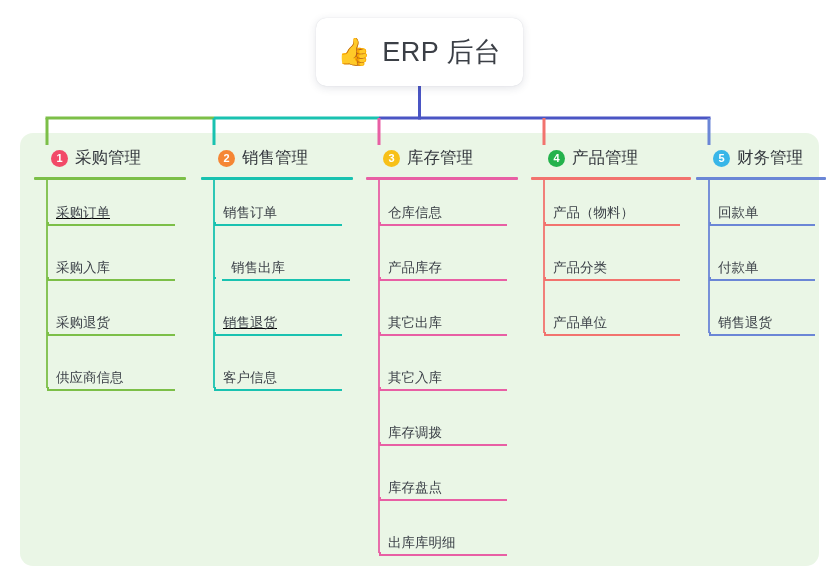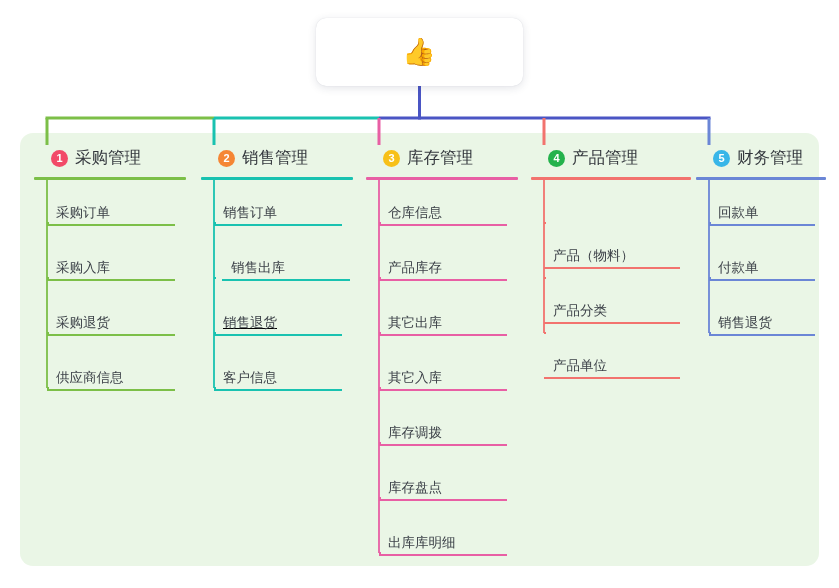--- a/index.html
+++ b/index.html
@@ -171,31 +171,32 @@
       <line x1="544" y1="278" x2="546" y2="278" stroke="#f2736e" stroke-width="1.8" stroke-linecap="butt"></line>
       <line x1="544" y1="333" x2="546" y2="333" stroke="#f2736e" stroke-width="1.8" stroke-linecap="butt"></line>
       <line x1="709" y1="177" x2="709" y2="333" stroke="#6b86d6" stroke-width="1.8" stroke-linecap="butt"></line>
       <line x1="709" y1="223" x2="711" y2="223" stroke="#6b86d6" stroke-width="1.8" stroke-linecap="butt"></line>
       <line x1="709" y1="278" x2="711" y2="278" stroke="#6b86d6" stroke-width="1.8" stroke-linecap="butt"></line>
       <line x1="709" y1="333" x2="711" y2="333" stroke="#6b86d6" stroke-width="1.8" stroke-linecap="butt"></line>
     </svg>
 
   <div class="root-card">
     <span class="root-emoji">👍</span>
+    <span class="root-title">ERP 后台</span>
   </div>
 
   <div id="columns-host">
       <div class="column" style="left: 34px; width: 152px;">
         <div class="col-header">
           <span class="badge" style="background: rgb(242, 74, 104);">1</span>
           <span class="col-title">采购管理</span>
         </div>
         <div class="col-underline" style="background: rgb(124, 191, 72); width: 152px;"></div>
         <div class="leaf-list" style="height: 220px;">
-          <div class="leaf" style="top: 13px; left: 0px; width: 152px;">
+          <div class="leaf" style="top: 13px; left: 0px; width: 152px; text-decoration: underline;">
             <span class="leaf-label">采购订单</span>
             <div class="leaf-underline" style="background: rgb(124, 191, 72); width: 128px;"></div>
           </div>
           <div class="leaf" style="top: 68px; left: 0px; width: 152px;">
             <span class="leaf-label">采购入库</span>
             <div class="leaf-underline" style="background: rgb(124, 191, 72); width: 128px;"></div>
           </div>
           <div class="leaf" style="top: 123px; left: 0px; width: 152px;">
             <span class="leaf-label">采购退货</span>
             <div class="leaf-underline" style="background: rgb(124, 191, 72); width: 128px;"></div>
@@ -267,21 +268,21 @@
             <div class="leaf-underline" style="background: rgb(232, 95, 164); width: 128px;"></div>
           </div>
         </div>
       </div>
       <div class="column" style="left: 531px; width: 160px;">
         <div class="col-header">
           <span class="badge" style="background: rgb(36, 178, 76);">4</span>
           <span class="col-title">产品管理</span>
         </div>
         <div class="col-underline" style="background: rgb(242, 115, 110); width: 160px;"></div>
-        <div class="leaf-list" style="height: 165px; margin-top: 43px;">
+        <div class="leaf-list" style="height: 165px;">
           <div class="leaf" style="top: 13px; left: 0px; width: 160px;">
             <span class="leaf-label">产品（物料）</span>
             <div class="leaf-underline" style="background: rgb(242, 115, 110); width: 136px;"></div>
           </div>
           <div class="leaf" style="top: 68px; left: 0px; width: 160px;">
             <span class="leaf-label">产品分类</span>
             <div class="leaf-underline" style="background: rgb(242, 115, 110); width: 136px;"></div>
           </div>
           <div class="leaf" style="top: 123px; left: 0px; width: 160px;">
             <span class="leaf-label">产品单位</span>

